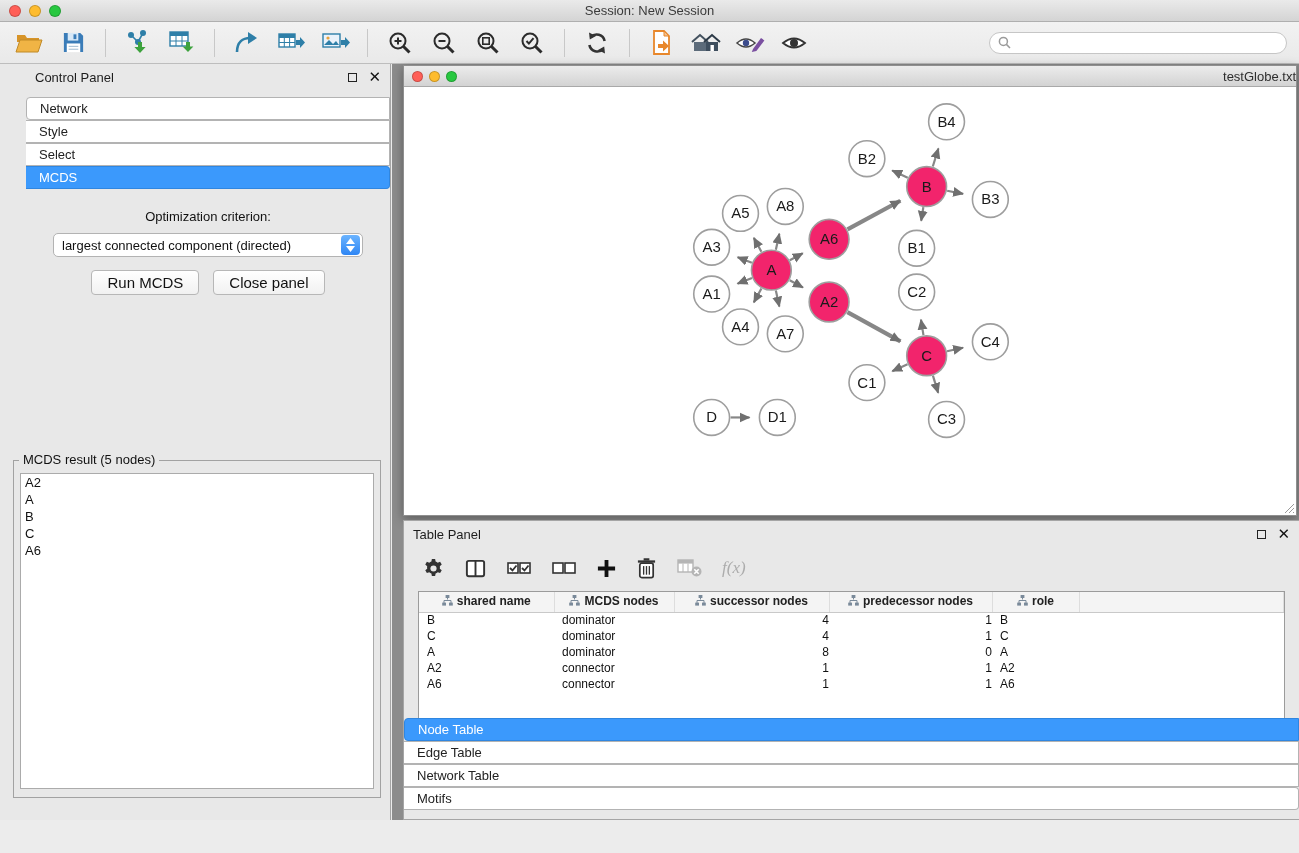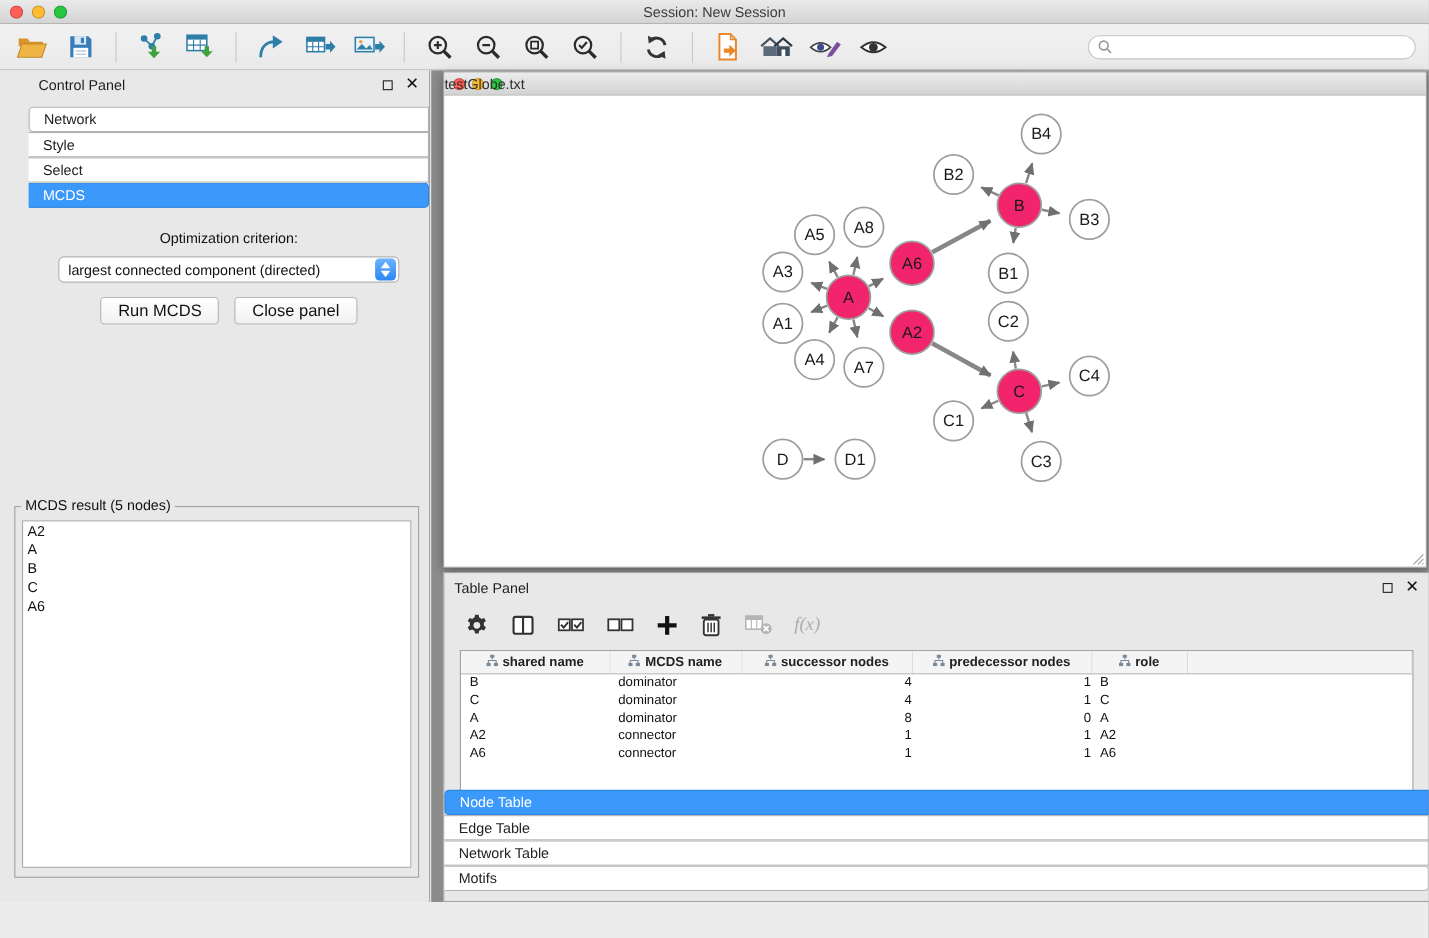--- a/index.html
+++ b/index.html
@@ -75,21 +75,21 @@
     position:absolute; left:11px; top:1px; width:894px; height:451px;
     background:#fff; border:1px solid #8F8F8F; box-shadow:0 3px 10px rgba(0,0,0,.35);
   }
   .net-titlebar {
     position:absolute; top:0; left:0; right:0; height:21px;
     background:linear-gradient(#ECECEC,#D3D3D3); border-bottom:1px solid #A9A9A9;
     display:flex; align-items:center;
   }
   .net-titlebar .lights { margin-left:8px; gap:6px; }
   .net-titlebar .light { width:11px; height:11px; }
-  .net-title { position:absolute; left:0; right:0; text-align:left; font-size:13px; color:#2e2e2e; }
+  .net-title { position:absolute; left:0; right:0; text-align:right; font-size:13px; color:#2e2e2e; }
   .net-canvas { position:absolute; top:21px; left:0; right:0; bottom:0; background:#fff; }
   .net-canvas svg.graph { width:100%; height:100%; display:block; }
   .resize-grip { position:absolute; right:1px; bottom:1px; }
   
   .table-panel { position:absolute; left:11px; top:456px; width:897px; height:300px; background:#E8E8E8; border:1px solid #A5A5A5; }
   .tp-toolbar { display:flex; gap:19px; padding:8px 0 6px 18px; height:40px; }
   .tp-icon { display:flex; align-items:center; justify-content:center; cursor:default; }
   .fx { font-family:"Liberation Serif","DejaVu Serif",serif; font-style:italic; font-size:17px; color:#ACACAC; }
   .table-wrap { margin:4px 14px 0 14px; height:190px; background:#fff; border:1px solid #9B9B9B; overflow:hidden; }
   table.node-table { width:100%; border-collapse:collapse; table-layout:fixed; font-size:12px; }
@@ -522,21 +522,21 @@
                       <path d="M5.5 1.5v3M2 8V5.5h7V8" stroke="#7A8A9A" fill="none"></path>
                       <rect x="3.6" y="0" width="3.8" height="3" fill="#7A8A9A"></rect>
                       <rect x="0.2" y="7.6" width="3.8" height="3" fill="#7A8A9A"></rect>
                       <rect x="7" y="7.6" width="3.8" height="3" fill="#7A8A9A"></rect>
                     </svg><span class="hlabel">shared name</span></th>
                   <th><svg width="11" height="11" viewBox="0 0 11 11">
                       <path d="M5.5 1.5v3M2 8V5.5h7V8" stroke="#7A8A9A" fill="none"></path>
                       <rect x="3.6" y="0" width="3.8" height="3" fill="#7A8A9A"></rect>
                       <rect x="0.2" y="7.6" width="3.8" height="3" fill="#7A8A9A"></rect>
                       <rect x="7" y="7.6" width="3.8" height="3" fill="#7A8A9A"></rect>
-                    </svg><span class="hlabel">MCDS name</span></th>
+                    </svg><span class="hlabel">MCDS nodes</span></th>
                   <th><svg width="11" height="11" viewBox="0 0 11 11">
                       <path d="M5.5 1.5v3M2 8V5.5h7V8" stroke="#7A8A9A" fill="none"></path>
                       <rect x="3.6" y="0" width="3.8" height="3" fill="#7A8A9A"></rect>
                       <rect x="0.2" y="7.6" width="3.8" height="3" fill="#7A8A9A"></rect>
                       <rect x="7" y="7.6" width="3.8" height="3" fill="#7A8A9A"></rect>
                     </svg><span class="hlabel">successor nodes</span></th>
                   <th><svg width="11" height="11" viewBox="0 0 11 11">
                       <path d="M5.5 1.5v3M2 8V5.5h7V8" stroke="#7A8A9A" fill="none"></path>
                       <rect x="3.6" y="0" width="3.8" height="3" fill="#7A8A9A"></rect>
                       <rect x="0.2" y="7.6" width="3.8" height="3" fill="#7A8A9A"></rect>

